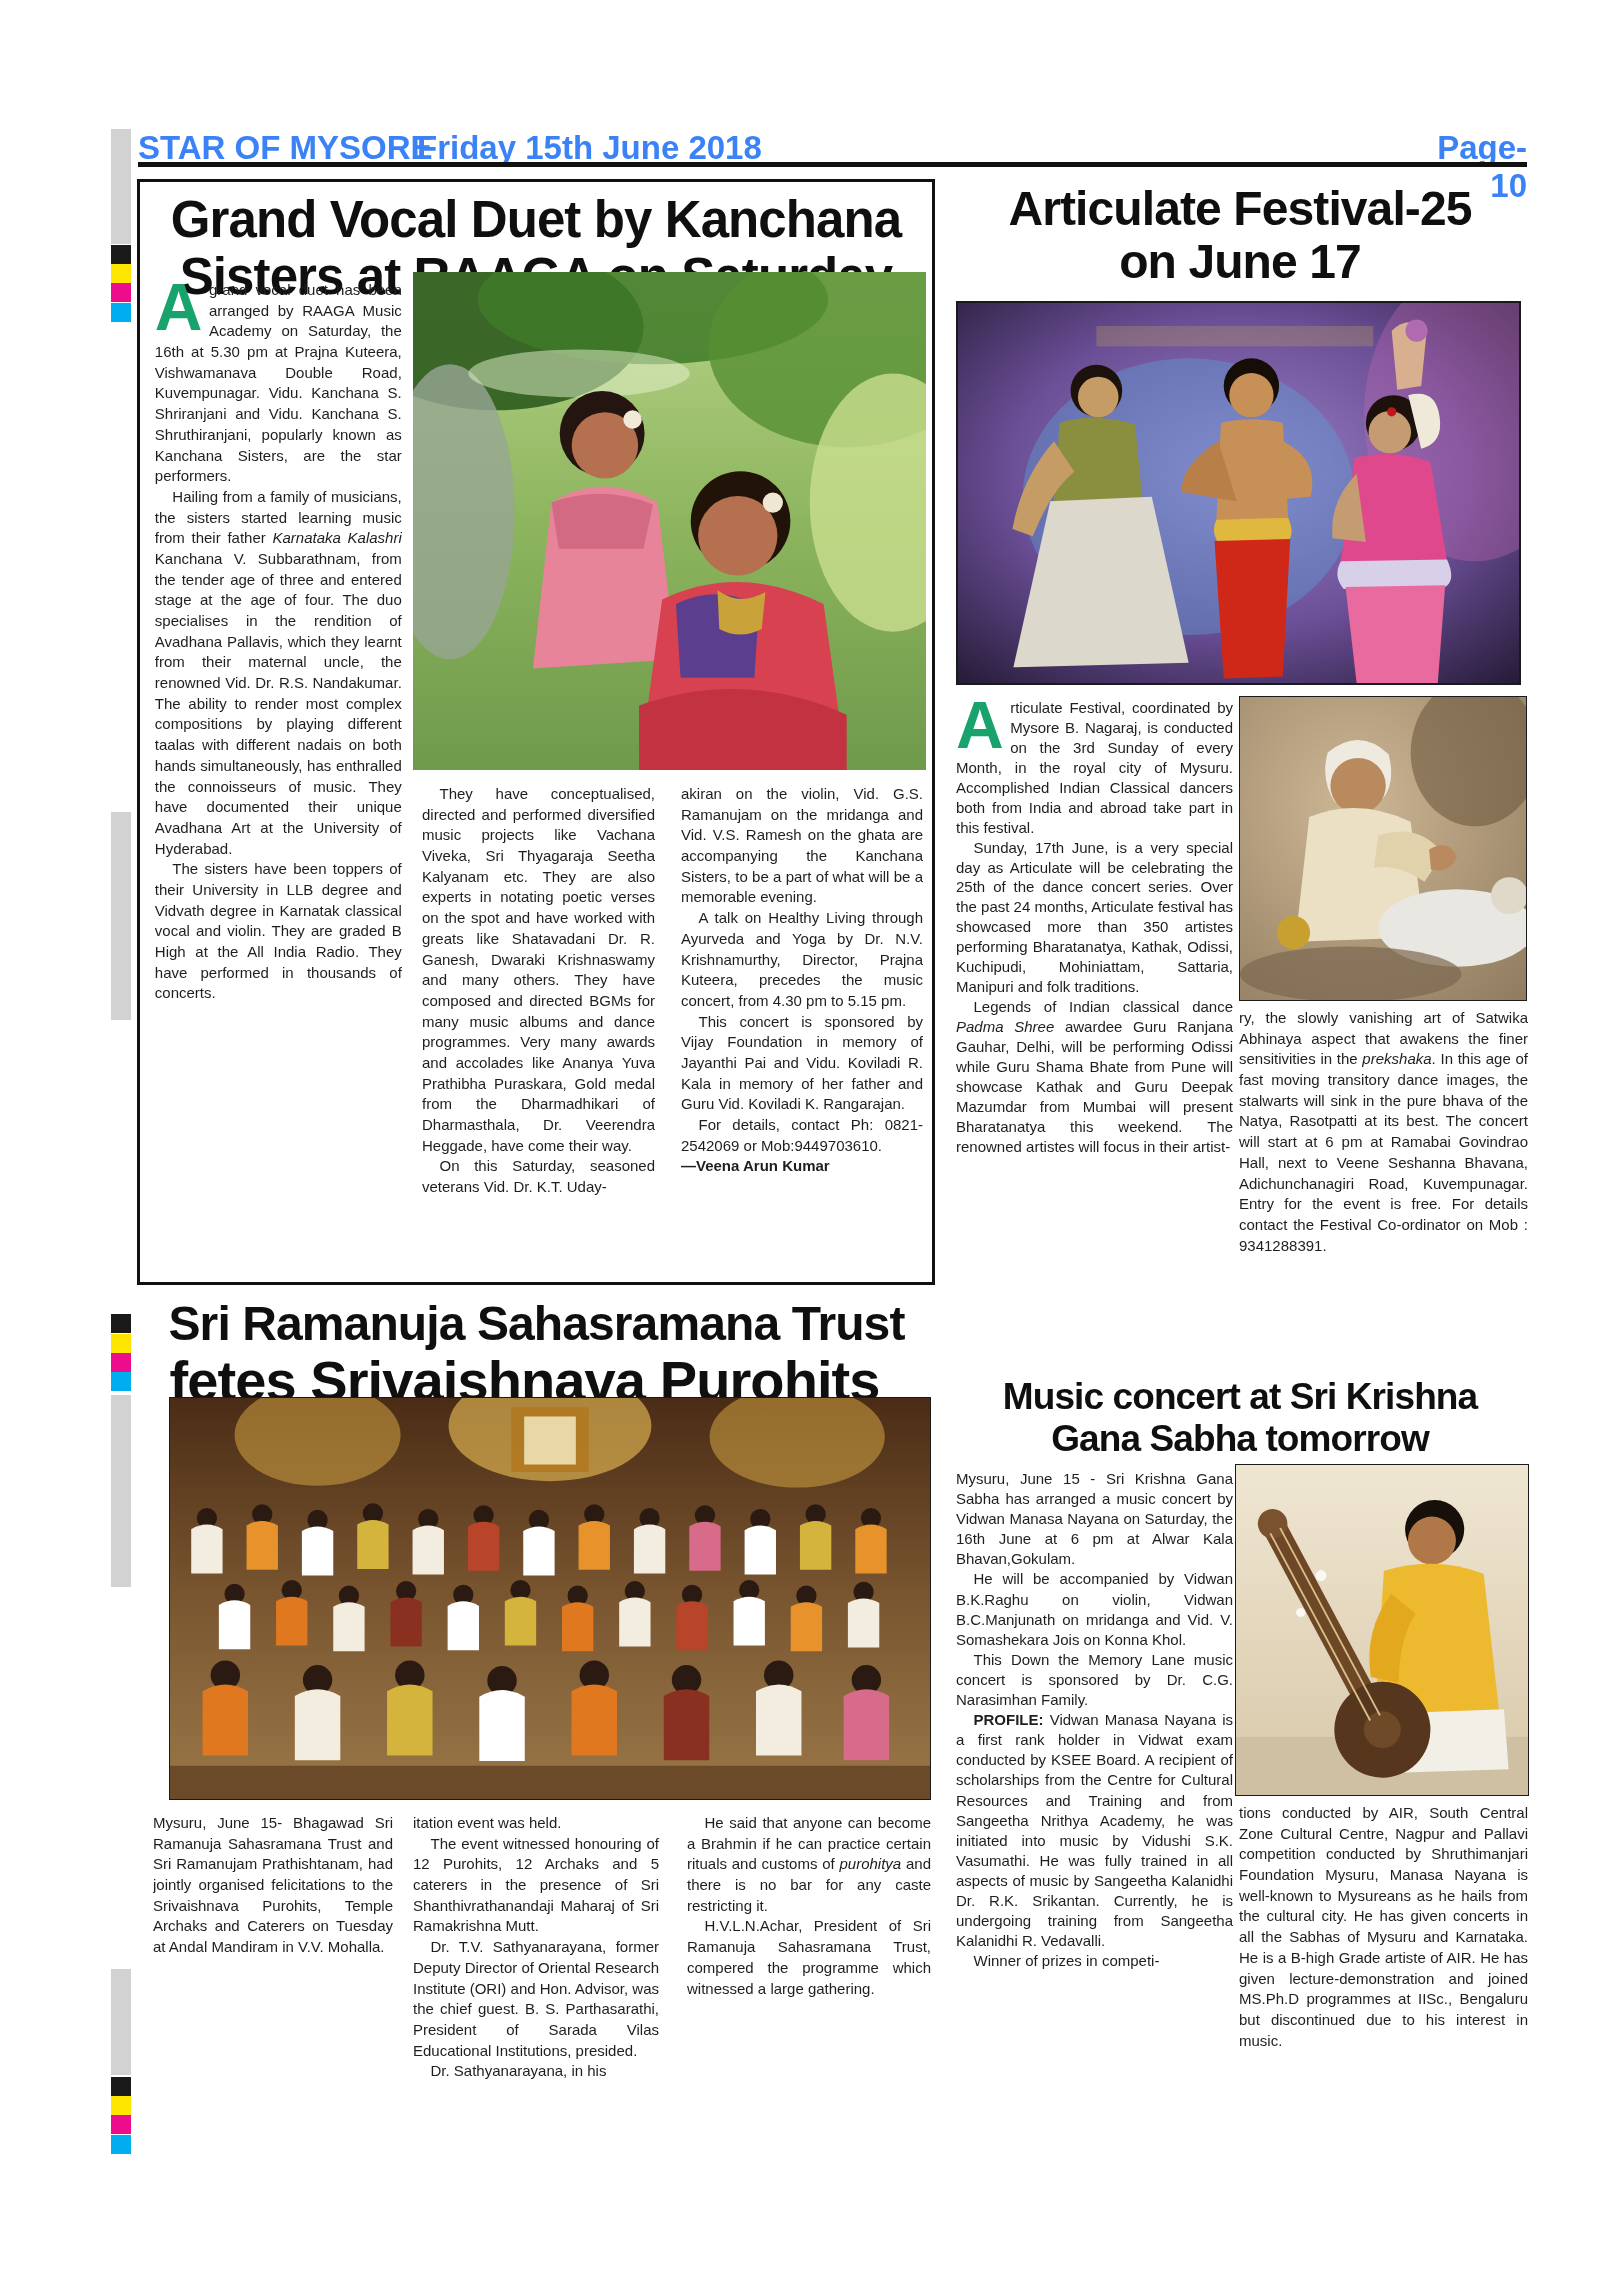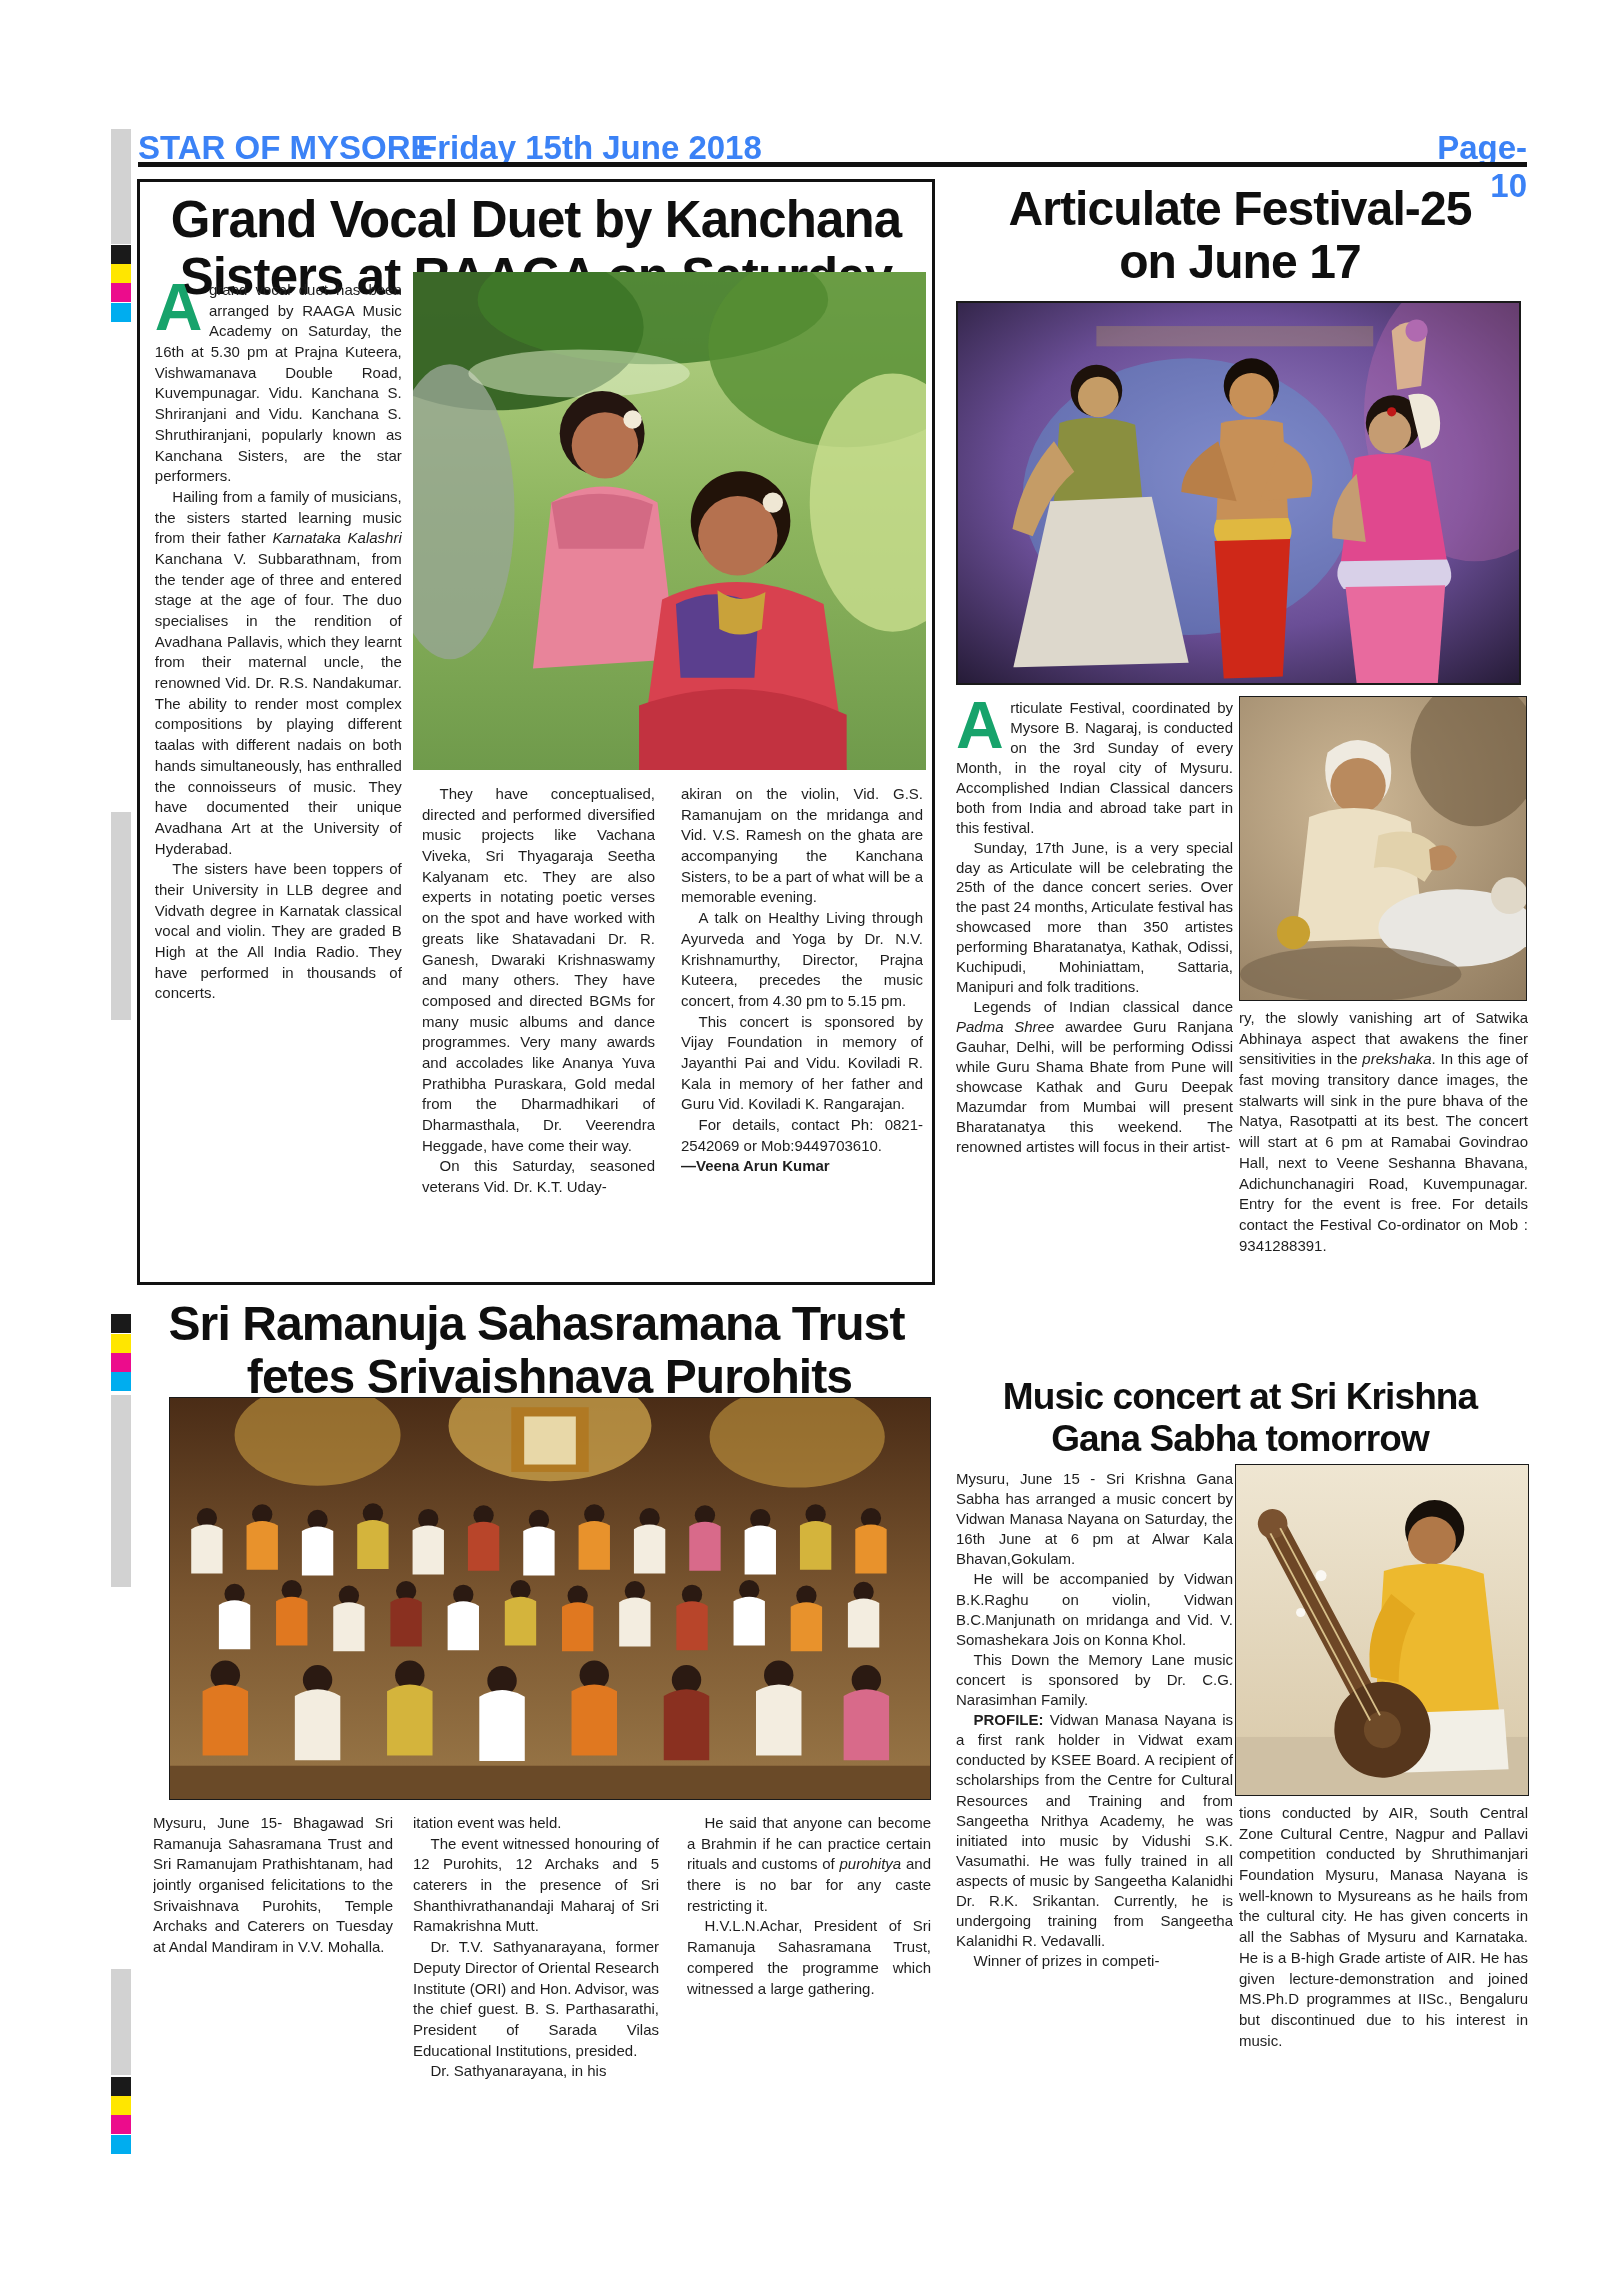--- a/index.html
+++ b/index.html
@@ -190,21 +190,21 @@
       <ellipse cx="120" cy="300" rx="120" ry="30" fill="#7a6850" opacity="0.7"></ellipse>
       <circle cx="58" cy="255" r="18" fill="#c8a030"></circle>
     </svg>
   </div>
 
   <div class="abs bodycol" style="left:1239px;top:1008px;width:289px;height:371px;">
       <p class="para noind"><span>ry, the slowly vanishing art of Satwika Abhinaya aspect that awakens the finer sensitivities in the </span><span class="it">prekshaka</span><span>. In this age of fast moving transitory dance images, the stalwarts will sink in the pure bhava of the Natya, Rasotpatti at its best. The concert will start at 6 pm at Ramabai Govindrao Hall, next to Veene Seshanna Bhavana, Adichunchanagiri Road, Kuvempunagar. Entry for the event is free. For details contact the Festival Co-ordinator on Mob : 9341288391.</span></p>
     </div>
 
   <div class="abs h-xl" style="left:137px;top:1298px;width:799px;font-size:48px;">Sri Ramanuja Sahasramana Trust</div>
-  <div class="abs h-xl" style="left:150px;top:1351px;width:799px;font-size:48px;">fetes Srivaishnava Purohits</div>
+  <div class="abs h-xl" style="left:125px;top:1351px;width:799px;font-size:56px;">fetes Srivaishnava Purohits</div>
 
   <div class="abs photo bordered2" style="left:169px;top:1397px;width:760px;height:401px;">
     <svg viewBox="0 0 824 434" preserveAspectRatio="none">
       <defs>
         <linearGradient id="hall" x1="0" y1="0" x2="0" y2="1">
           <stop offset="0" stop-color="#4a2c16"></stop>
             <stop offset="0.5" stop-color="#7a5630"></stop>
             <stop offset="1" stop-color="#9a7848"></stop>
         </linearGradient>
         <g id="fig">

